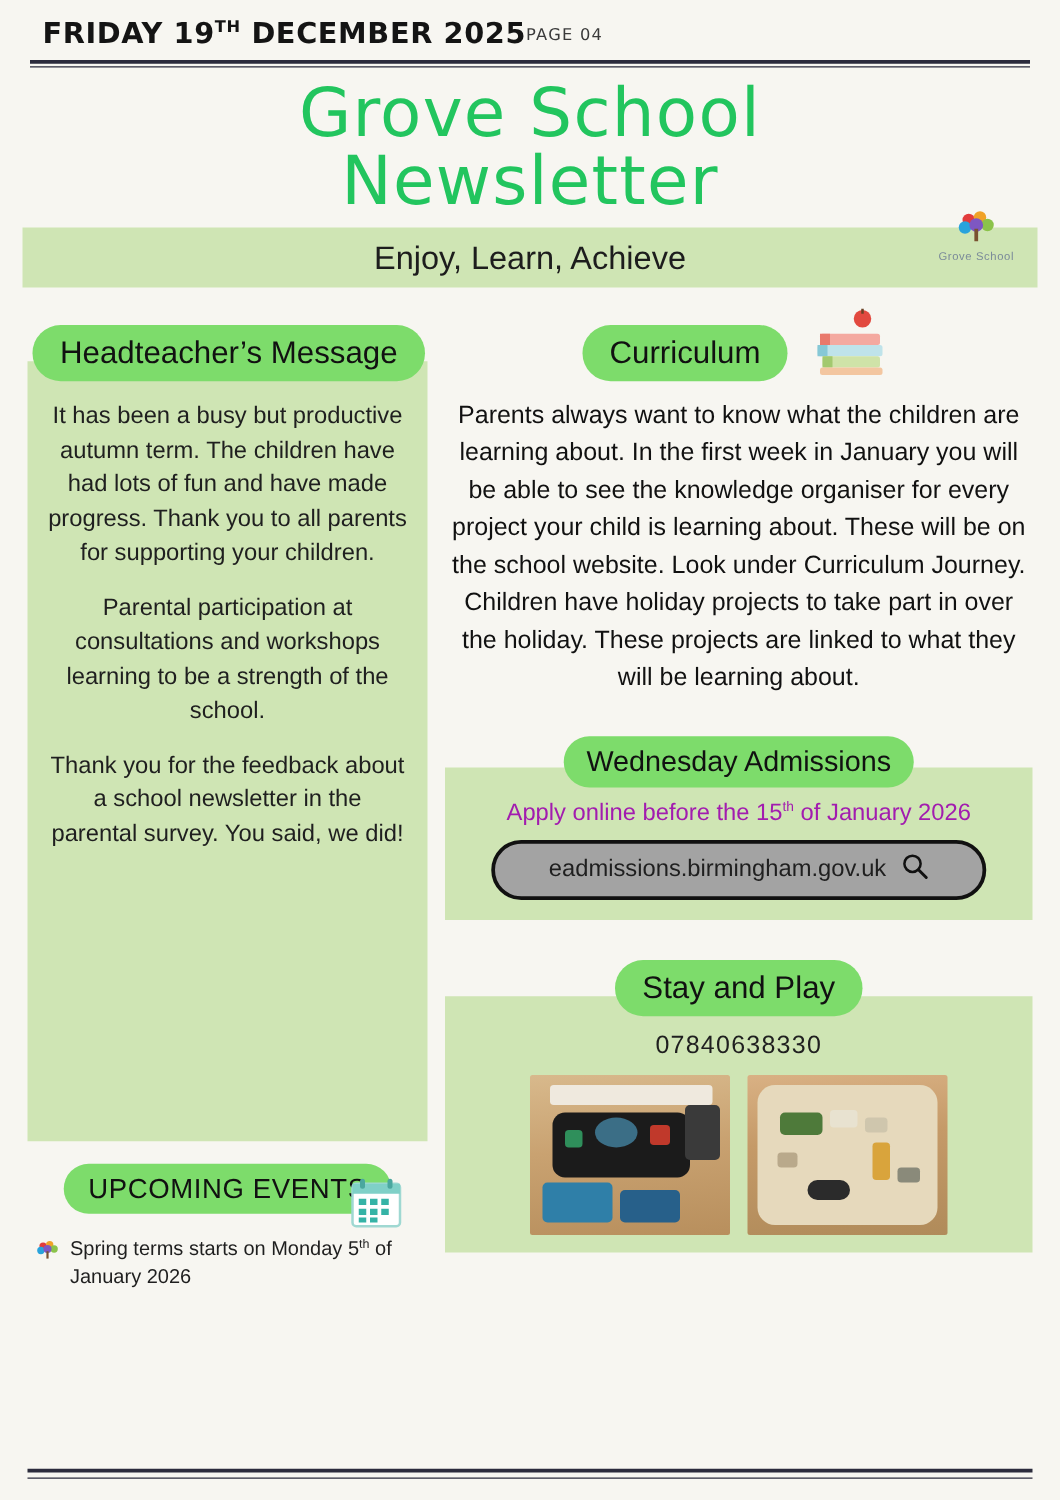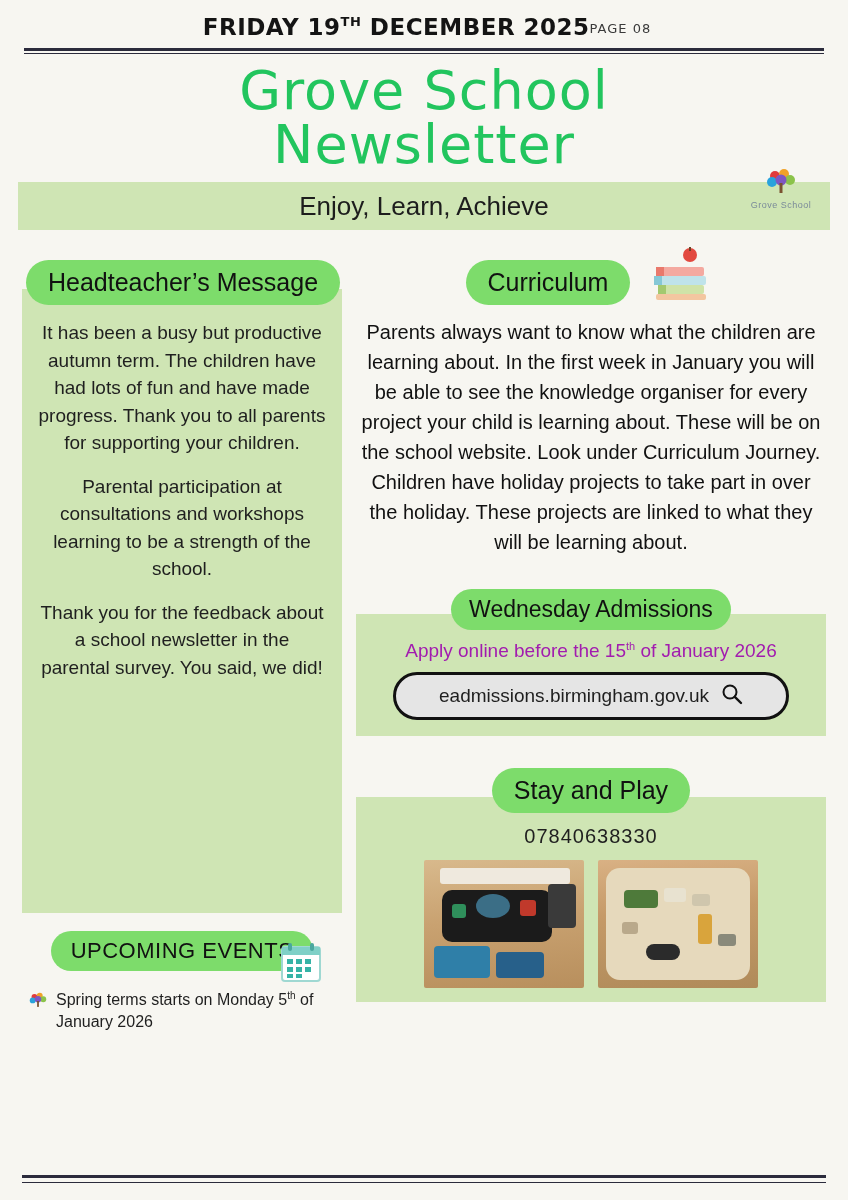--- a/index.html
+++ b/index.html
@@ -20,21 +20,21 @@
     width: 848px;
     height: 1200px;
     box-sizing: border-box;
     padding: 0 18px;
   }
 
   
   .top-row {
     display: flex;
     align-items: flex-end;
-    justify-content: center;
+    justify-content: flex-start;
     padding: 14px 10px 4px 16px;
   }
   .date-line {
     font-size: 23px;
     letter-spacing: 0.5px;
     font-weight: bold;
     color: #141414;
     font-family: "DejaVu Sans", sans-serif;
   }
   .date-line sup { font-size: 13px; }
@@ -200,21 +200,21 @@
     text-align: center;
   }
   .ra-line { font-size: 19px; color: #a21caf; }
   .ra-line sup { font-size: 11px; }
   .url-chip {
     margin: 10px auto 0 auto;
     width: 390px;
     height: 42px;
     border: 3px solid #111;
     border-radius: 24px;
-    background: #e5e5e5;
+    background: #a3a3a3;
     display: flex;
     align-items: center;
     justify-content: center;
     gap: 12px;
     font-size: 19px;
   }
 
   .sp-wrap { text-align: center; margin-top: 16px; }
   .sp-panel {
     background: #cfe5b4;
@@ -276,21 +276,21 @@
 </style>
 </head>
 <body>
 
 <div class="page">
 
   <div class="top-row">
     <div class="date-line">
       <span>FRIDAY 19</span><sup>TH</sup><span> DECEMBER 2025</span>
     </div>
-    <div class="page-num">PAGE 08</div>
+    <div class="page-num">PAGE 04</div>
   </div>
   <div class="rule-top"></div>
   <div class="rule-top2"></div>
 
   <div class="masthead">
     <h1>Grove School</h1>
     <h1>Newsletter</h1>
   </div>
   <div class="tagline-band">
     <div class="tagline">Enjoy, Learn, Achieve</div>

